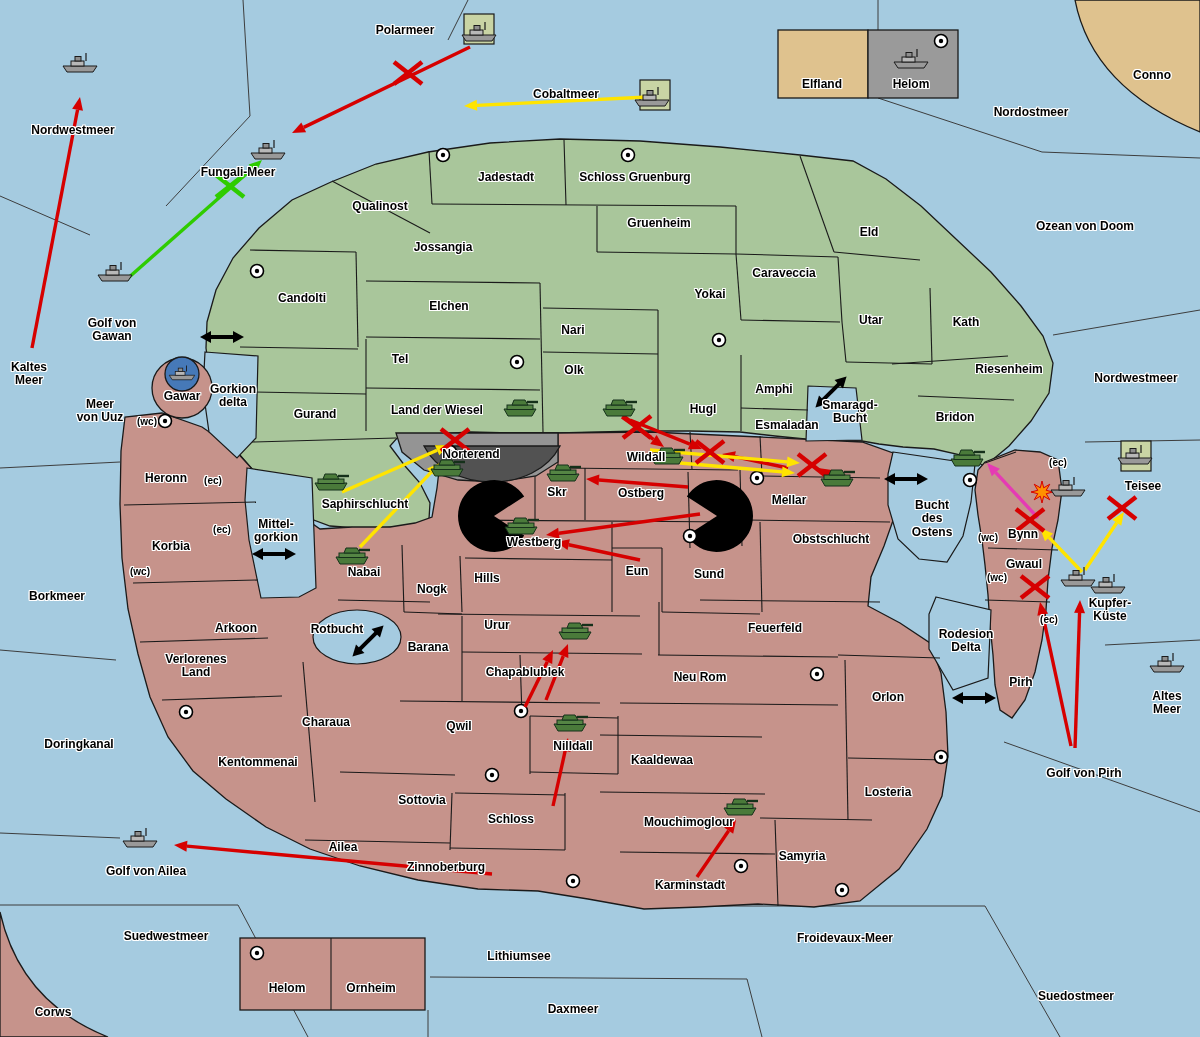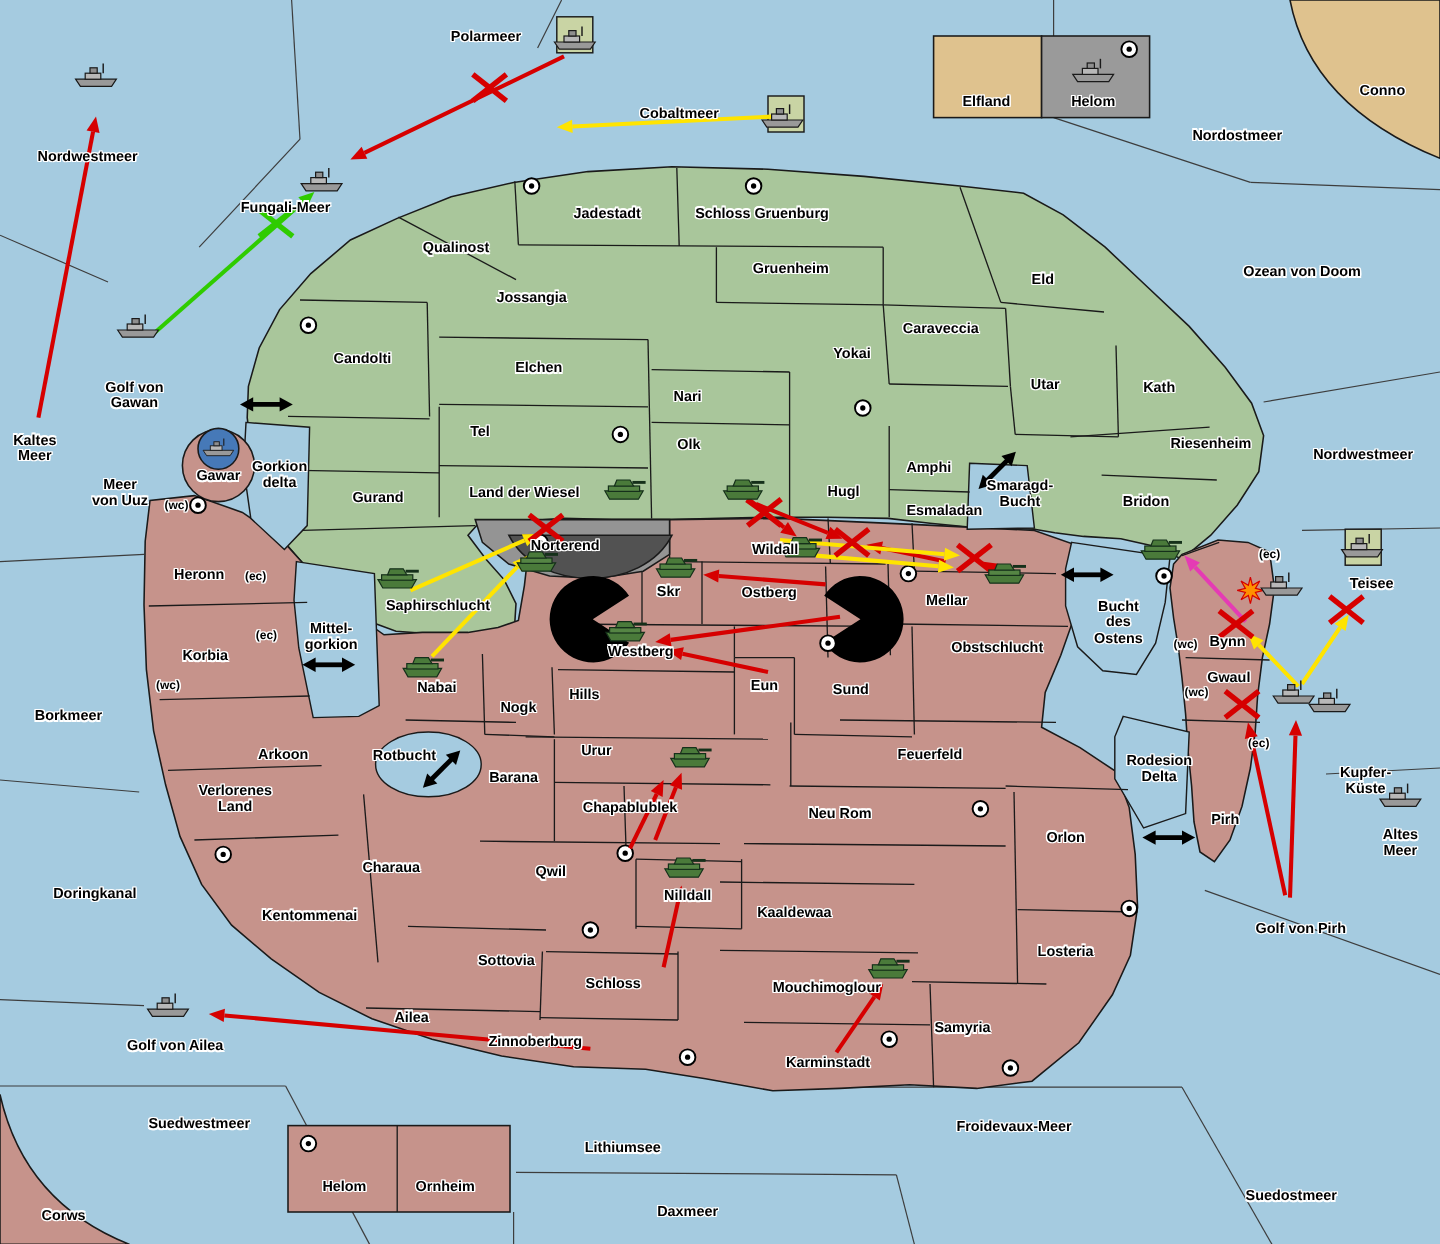--- a/index.html
+++ b/index.html
@@ -501,21 +501,21 @@
       <div class="lbl" style="left: 932px; top: 519px;">Bucht
 des
 Ostens</div>
       <div class="lbl" style="left: 337px; top: 630px;">Rotbucht</div>
       <div class="lbl" style="left: 966px; top: 641px;">Rodesion
 Delta</div>
       <div class="lbl" style="left: 1167px; top: 703px;">Altes
 Meer</div>
       <div class="lbl" style="left: 1084px; top: 774px;">Golf von Pirh</div>
       <div class="lbl" style="left: 1143px; top: 487px;">Teisee</div>
-      <div class="lbl" style="left: 1110px; top: 651px; margin-left: 28px;">Kupfer-
+      <div class="lbl" style="left: 1110px; top: 610px;">Kupfer-
 Küste</div>
       <div class="lbl" style="left: 182px; top: 397px;">Gawar</div>
       <div class="lbl" style="left: 506px; top: 178px;">Jadestadt</div>
       <div class="lbl" style="left: 635px; top: 178px;">Schloss Gruenburg</div>
       <div class="lbl" style="left: 380px; top: 207px;">Qualinost</div>
       <div class="lbl" style="left: 443px; top: 248px;">Jossangia</div>
       <div class="lbl" style="left: 659px; top: 224px;">Gruenheim</div>
       <div class="lbl" style="left: 869px; top: 233px;">Eld</div>
       <div class="lbl" style="left: 784px; top: 274px;">Caraveccia</div>
       <div class="lbl" style="left: 710px; top: 295px;">Yokai</div>

